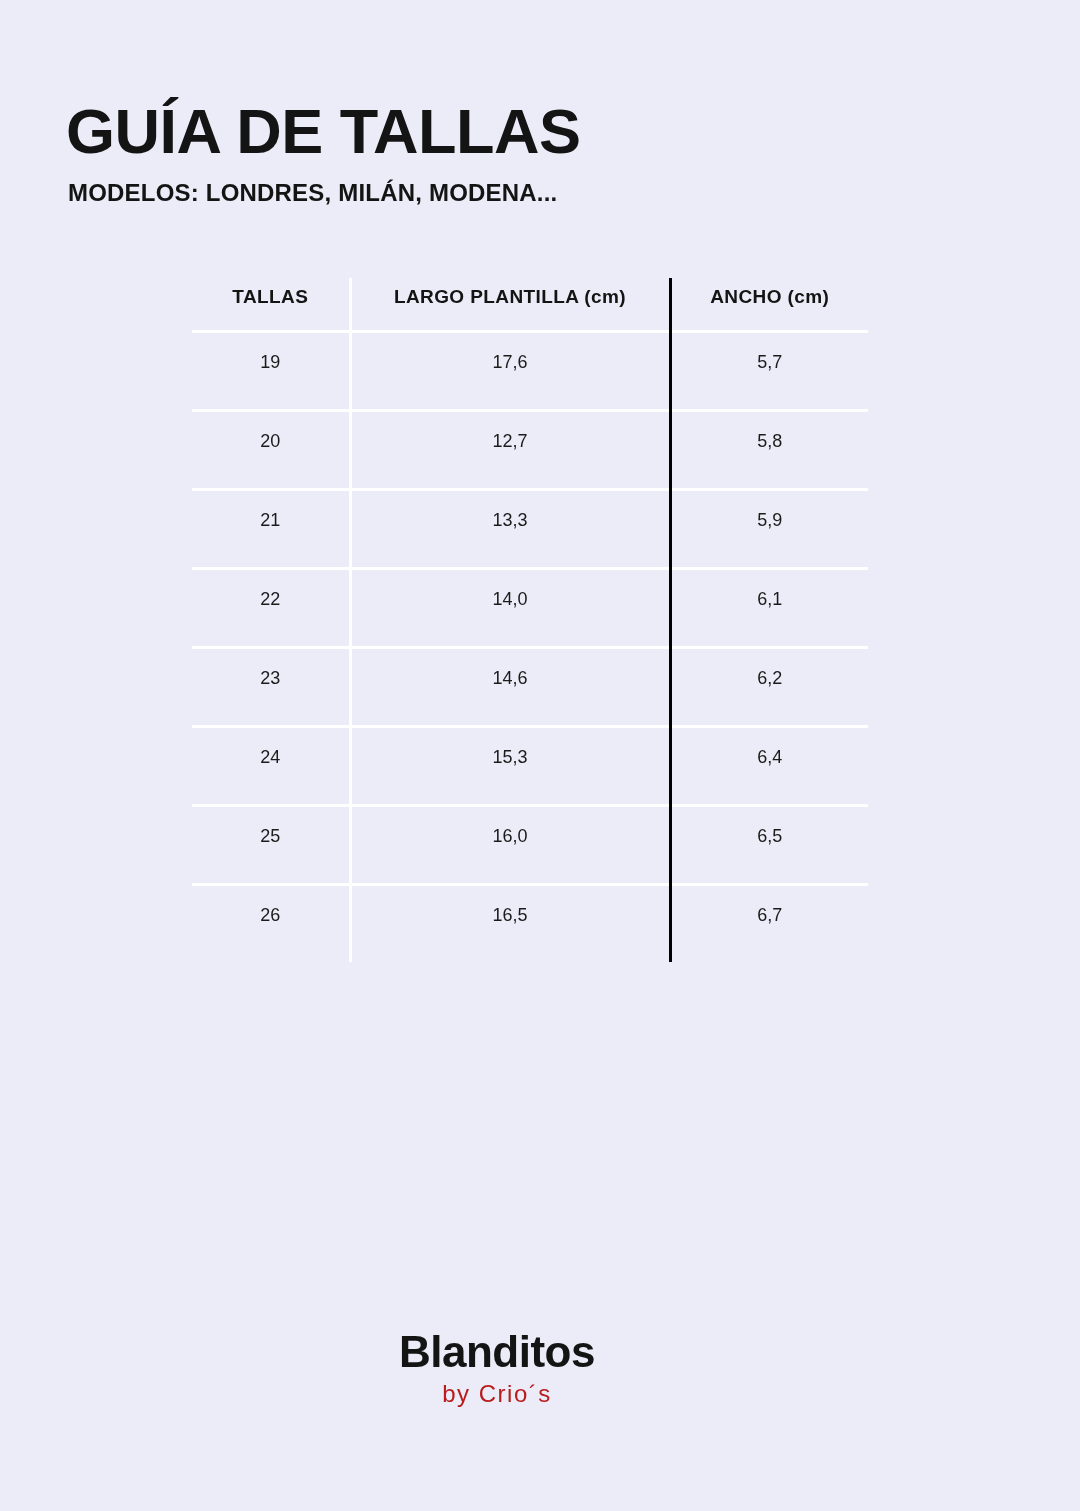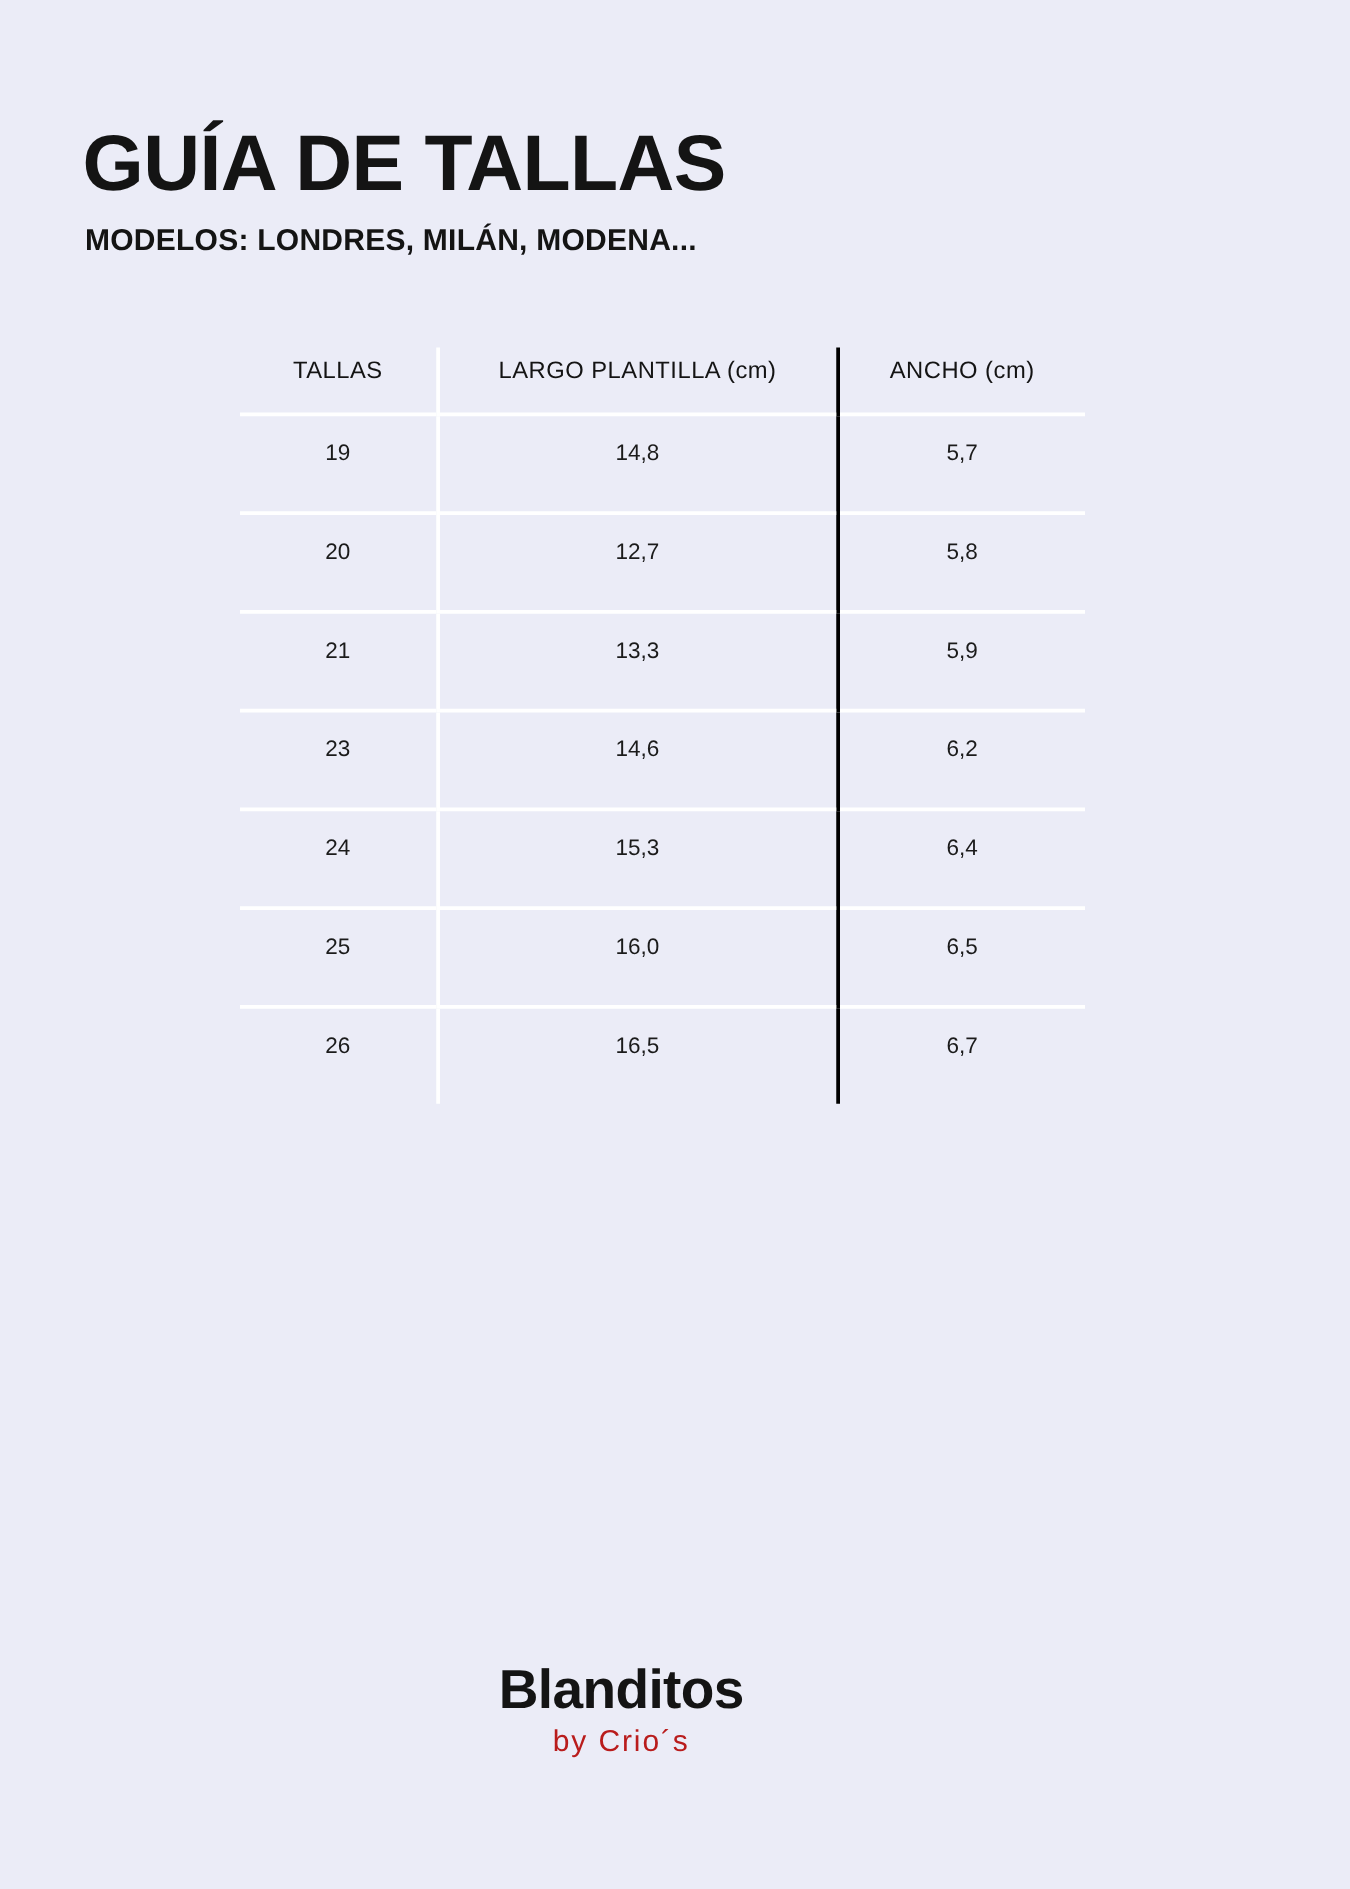--- a/index.html
+++ b/index.html
@@ -59,21 +59,21 @@
     width: 676px;
     table-layout: fixed;
   }
 
   table.size-table col.c1 { width: 158px; }
   table.size-table col.c2 { width: 320px; }
   table.size-table col.c3 { width: 198px; }
 
   table.size-table th {
     font-size: 19px;
-    font-weight: normal;
+    font-weight: bold;
     letter-spacing: 0.4px;
     padding: 8px 0 22px 0;
     text-align: center;
     color: #141414;
     vertical-align: bottom;
   }
 
   table.size-table td {
     font-size: 18px;
     text-align: center;
@@ -137,32 +137,37 @@
       <thead>
         <tr>
           <th>TALLAS</th>
           <th class="sep-l sep-r">LARGO PLANTILLA (cm)</th>
           <th>ANCHO (cm)</th>
         </tr>
       </thead>
       <tbody>
         <tr>
           <td>19</td>
-          <td class="sep-l sep-r">14,8</td>
+          <td class="sep-l sep-r">17,6</td>
           <td>5,7</td>
         </tr>
         <tr>
           <td>20</td>
           <td class="sep-l sep-r">12,7</td>
           <td>5,8</td>
         </tr>
         <tr>
           <td>21</td>
           <td class="sep-l sep-r">13,3</td>
           <td>5,9</td>
+        </tr>
+        <tr>
+          <td>22</td>
+          <td class="sep-l sep-r">14,0</td>
+          <td>6,1</td>
         </tr>
         <tr>
           <td>23</td>
           <td class="sep-l sep-r">14,6</td>
           <td>6,2</td>
         </tr>
         <tr>
           <td>24</td>
           <td class="sep-l sep-r">15,3</td>
           <td>6,4</td>

